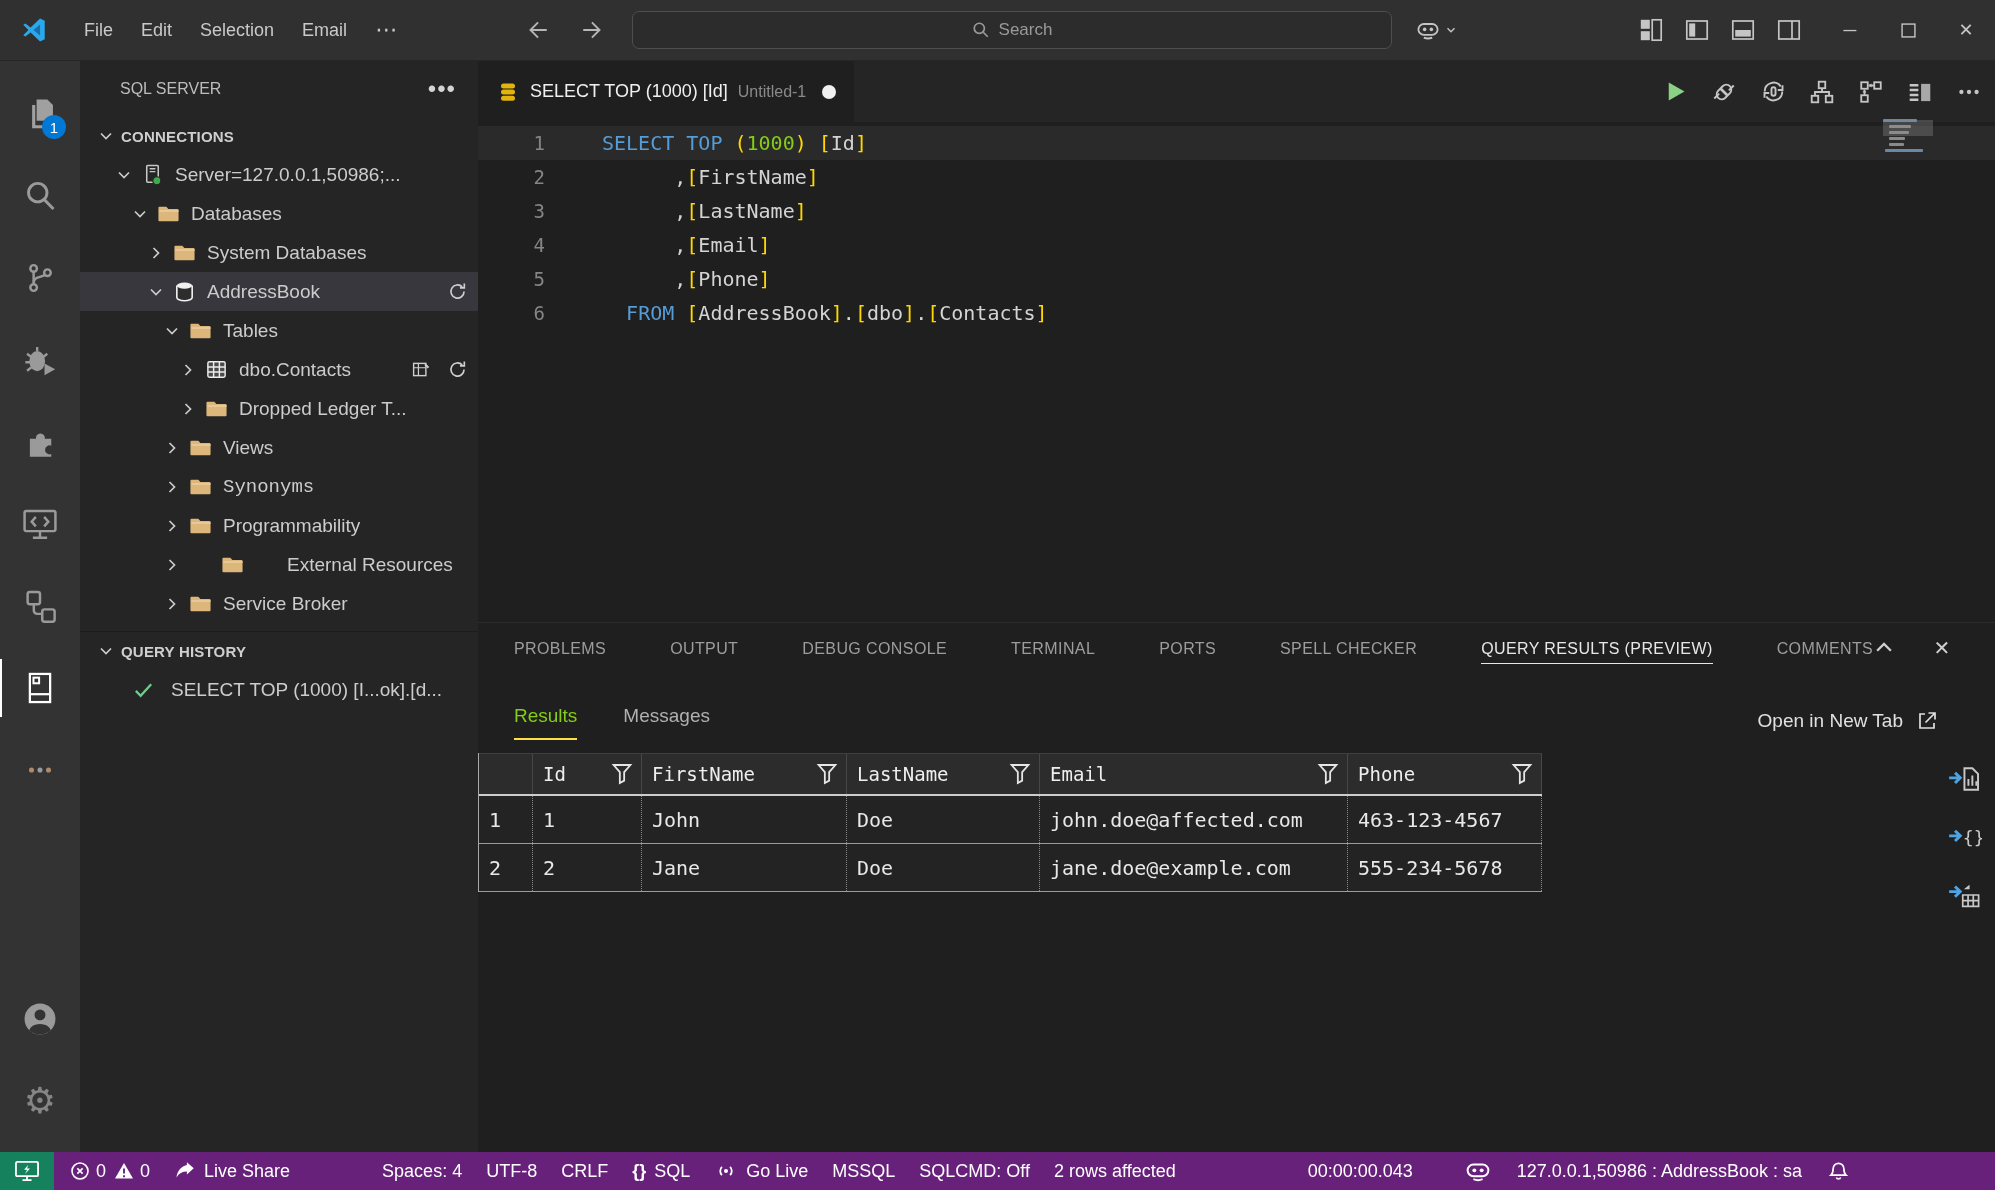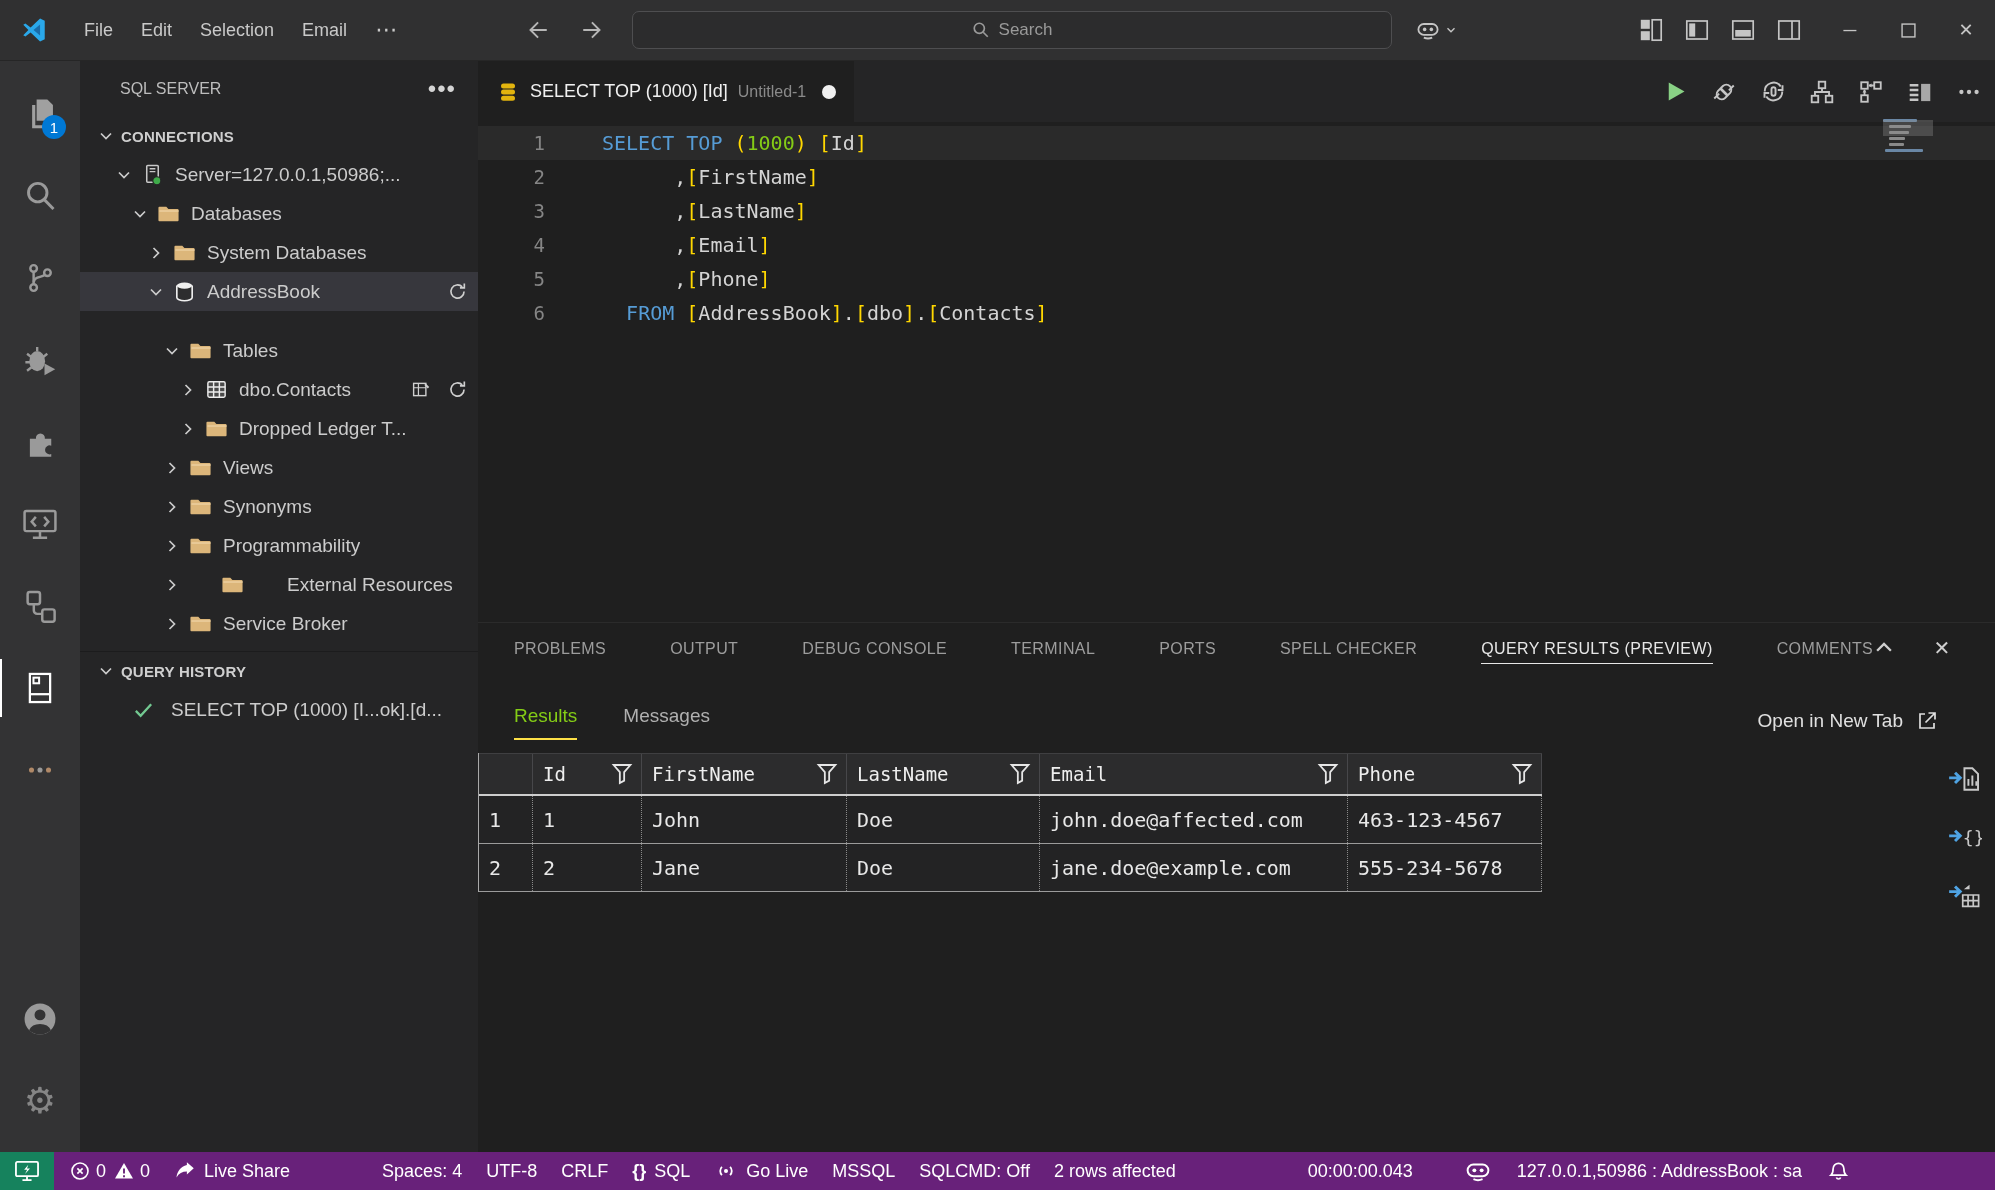--- a/index.html
+++ b/index.html
@@ -358,21 +358,21 @@
         <span class="tlabel">AddressBook</span>
         <span class="tactions">
           <span style="display: flex; align-items: center;">
             <svg width="21" height="21" viewBox="0 0 24 24" fill="none" stroke="#cfcfcf" stroke-width="1.9">
               <path d="M19.5 12a7.5 7.5 0 1 1-2.1-5.2"></path>
               <path d="M19.8 2.8v5h-5"></path>
             </svg>
           </span>
         </span>
       </div>
-      <div class="trow" style="padding-left: 84px; margin-top: 20px;">
+      <div class="trow" style="padding-left: 84px;">
         <span class="chev" style="display: flex; align-items: center;">
           <svg width="16" height="16" viewBox="0 0 16 16" fill="none" stroke="currentColor" stroke-width="1.7">
             <path d="M3 5.5l5 5 5-5"></path>
           </svg>
         </span>
         <span class="ticon" style="display: flex; align-items: center;">
           <svg width="23" height="23" viewBox="0 0 24 24">
             <path d="M2.5 5h7.2l2.2 2.4h9.6a1 1 0 0 1 1 1V19a1 1 0 0 1-1 1h-19a1 1 0 0 1-1-1V6a1 1 0 0 1 1-1z" fill="#dcb67a"></path>
             <path d="M2.5 8.6h20v1.6h-20z" fill="#eccf9e"></path>
           </svg>
@@ -429,21 +429,21 @@
           </svg>
         </span>
         <span class="ticon" style="display: flex; align-items: center;">
           <svg width="23" height="23" viewBox="0 0 24 24">
             <path d="M2.5 5h7.2l2.2 2.4h9.6a1 1 0 0 1 1 1V19a1 1 0 0 1-1 1h-19a1 1 0 0 1-1-1V6a1 1 0 0 1 1-1z" fill="#dcb67a"></path>
             <path d="M2.5 8.6h20v1.6h-20z" fill="#eccf9e"></path>
           </svg>
         </span>
         <span class="tlabel">Views</span>
       </div>
-      <div class="trow" style="padding-left: 84px;">
+      <div class="trow" style="padding-left: 84px; font-family: Liberation Mono, monospace;">
         <span class="chev" style="display: flex; align-items: center;">
           <svg width="16" height="16" viewBox="0 0 16 16" fill="none" stroke="currentColor" stroke-width="1.7">
             <path d="M5.5 3l5 5-5 5"></path>
           </svg>
         </span>
         <span class="ticon" style="display: flex; align-items: center;">
           <svg width="23" height="23" viewBox="0 0 24 24">
             <path d="M2.5 5h7.2l2.2 2.4h9.6a1 1 0 0 1 1 1V19a1 1 0 0 1-1 1h-19a1 1 0 0 1-1-1V6a1 1 0 0 1 1-1z" fill="#dcb67a"></path>
             <path d="M2.5 8.6h20v1.6h-20z" fill="#eccf9e"></path>
           </svg>

